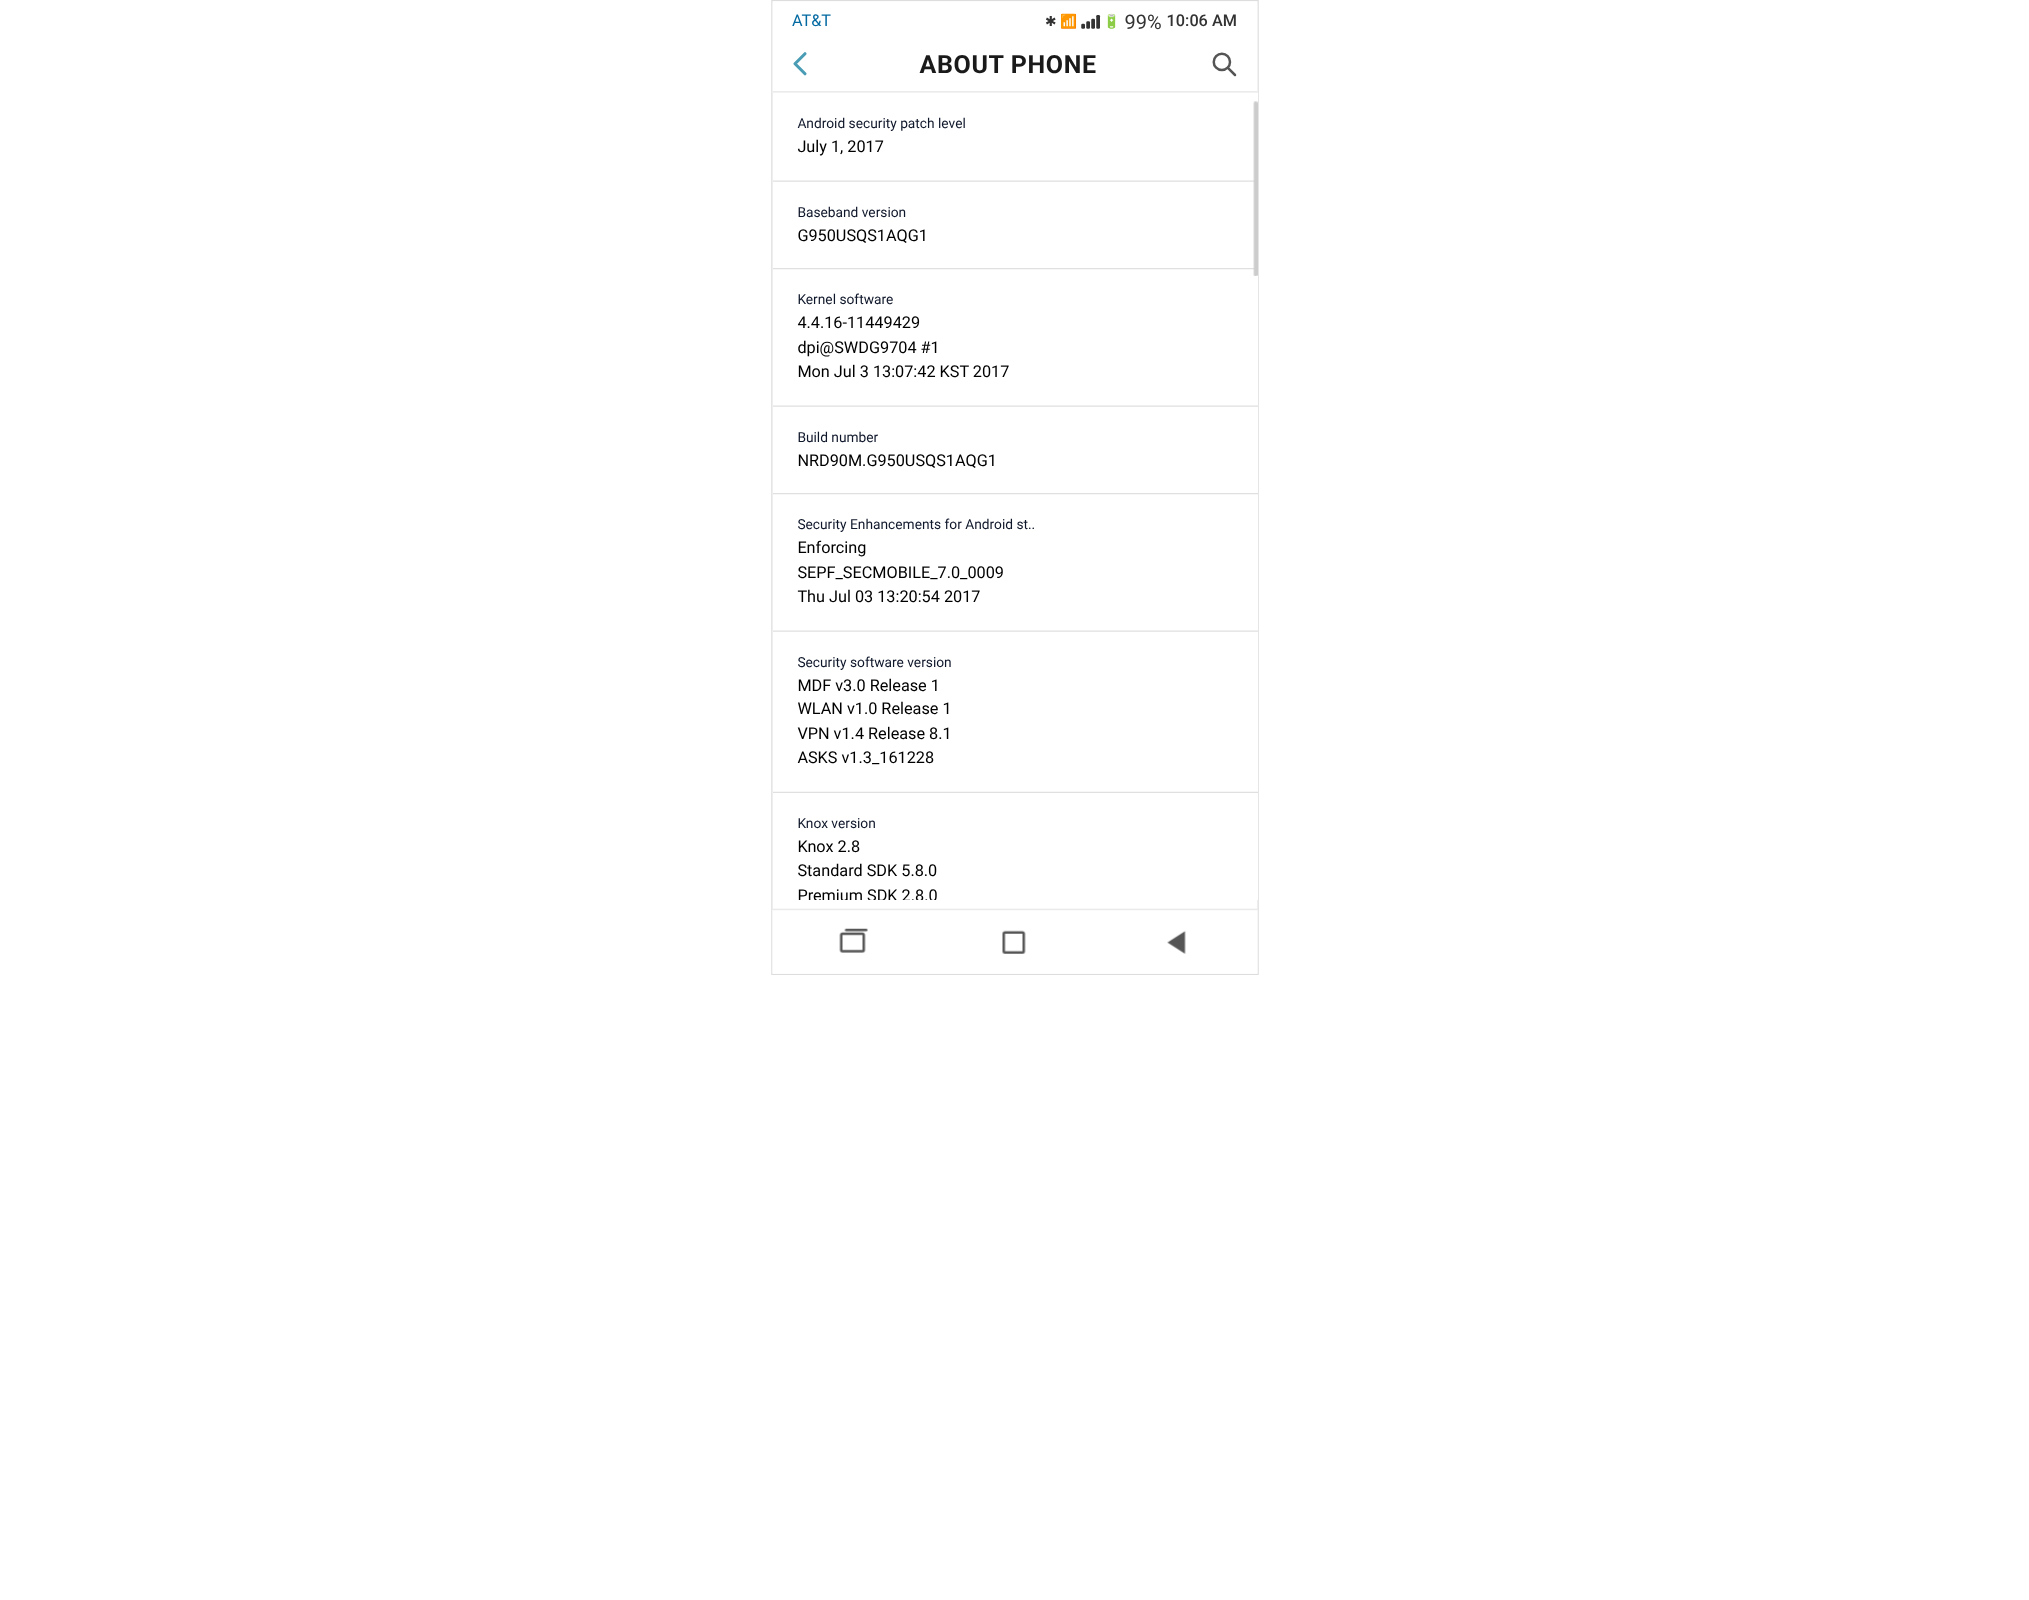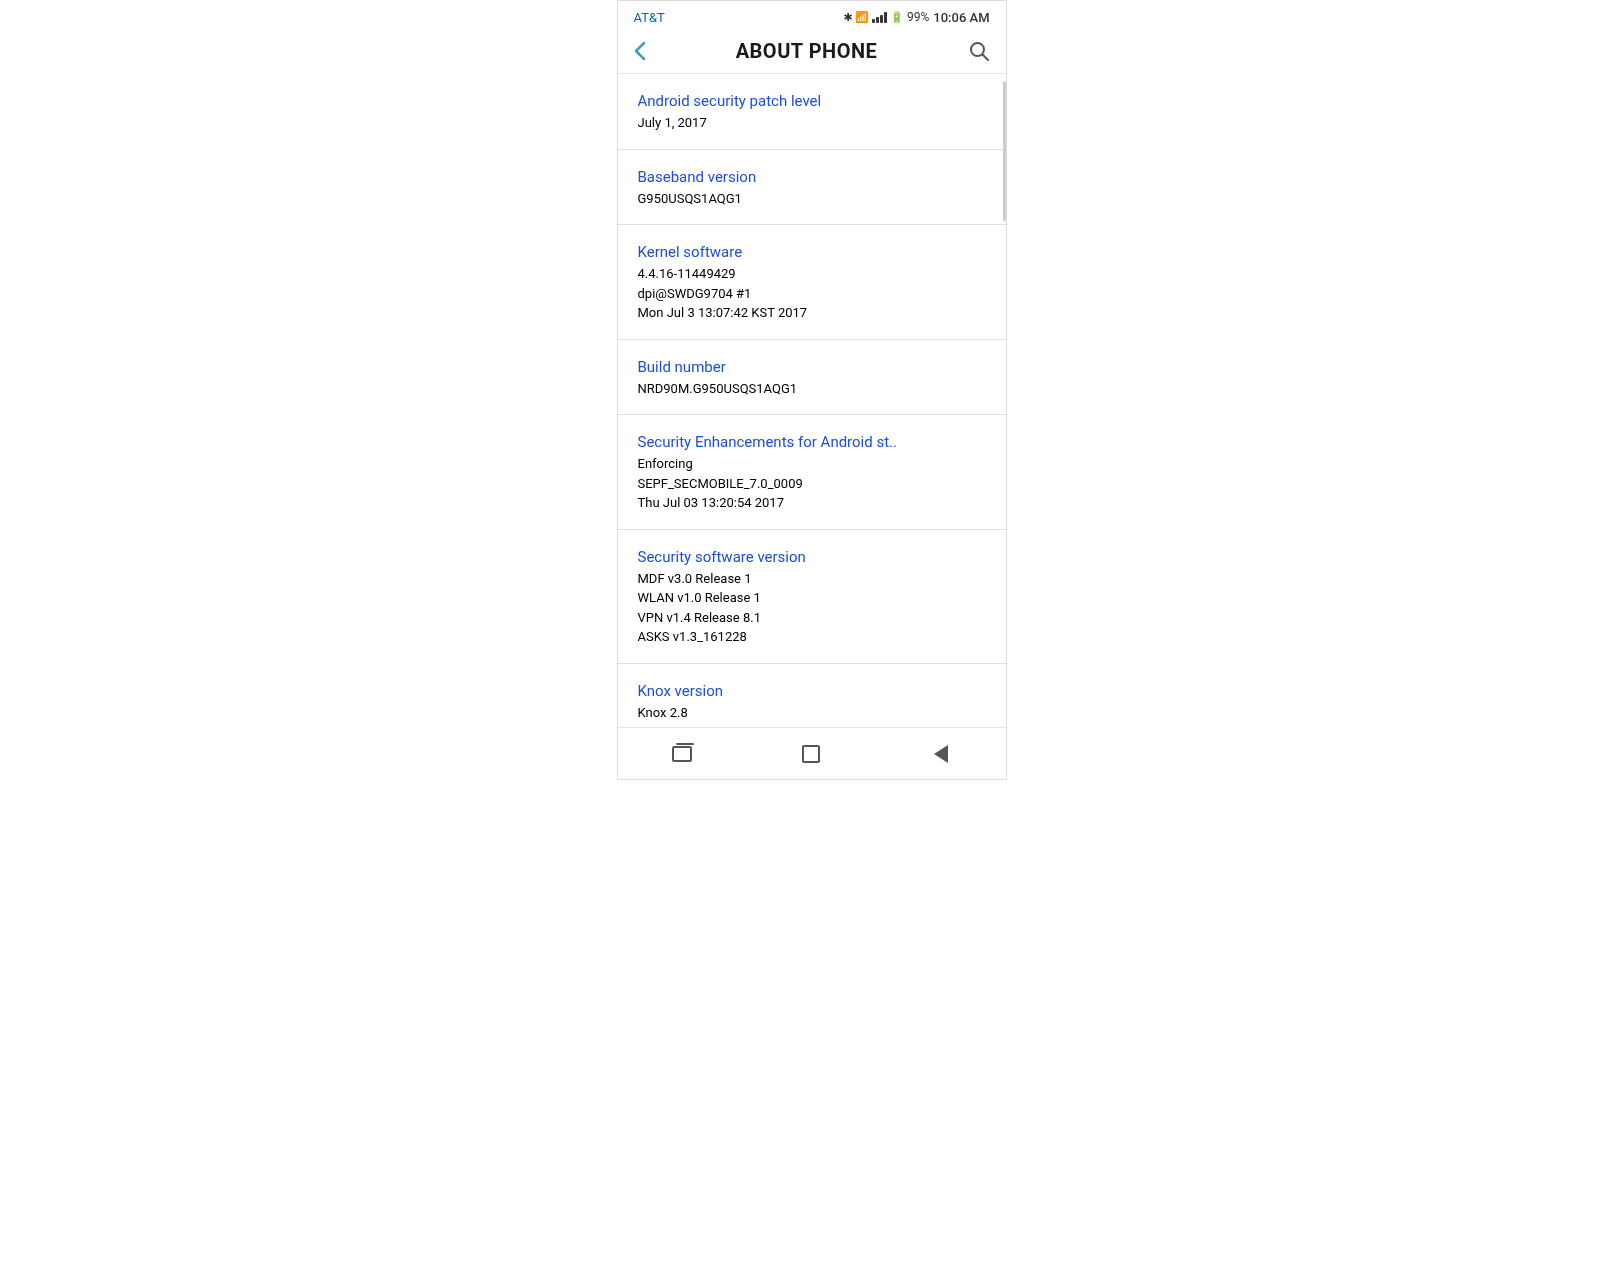--- a/index.html
+++ b/index.html
@@ -119,23 +119,23 @@
       background: #ffffff;
     }
 
     .section-item {
       padding: 18px 20px 16px;
       border-bottom: 1px solid #e0e0e0;
       position: relative;
     }
 
     .section-item-title {
-      font-size: 15px;
+      font-size: 11px;
       font-weight: 400;
-      color: #1d4ed8;
+      color: #0f172a;
       margin-bottom: 3px;
     }
 
     .section-item-value {
       font-size: 13px;
       color: #000000;
       line-height: 1.5;
     }
 
     .scrollbar-track {
@@ -230,21 +230,21 @@
       <span class="wifi-icon">📶</span>
 
       <div class="signal-bars">
         <span></span>
           <span></span>
           <span></span>
           <span></span>
       </div>
 
       <span class="battery-icon">🔋</span>
-      <span style="font-size:12px;color:#333;">99%</span>
+      <span style="font-size:16px;color:#333;">99%</span>
     </div>
     <span class="status-time">10:06 AM</span>
   </div>
 </div>
 
 <div class="header">
   <span class="header-back">
     <svg width="12" height="20" viewBox="0 0 12 20" fill="none">
       <path d="M10 2L2 10L10 18" stroke="#4a9db5" stroke-width="2.5" stroke-linecap="round" stroke-linejoin="round"></path>
     </svg>

